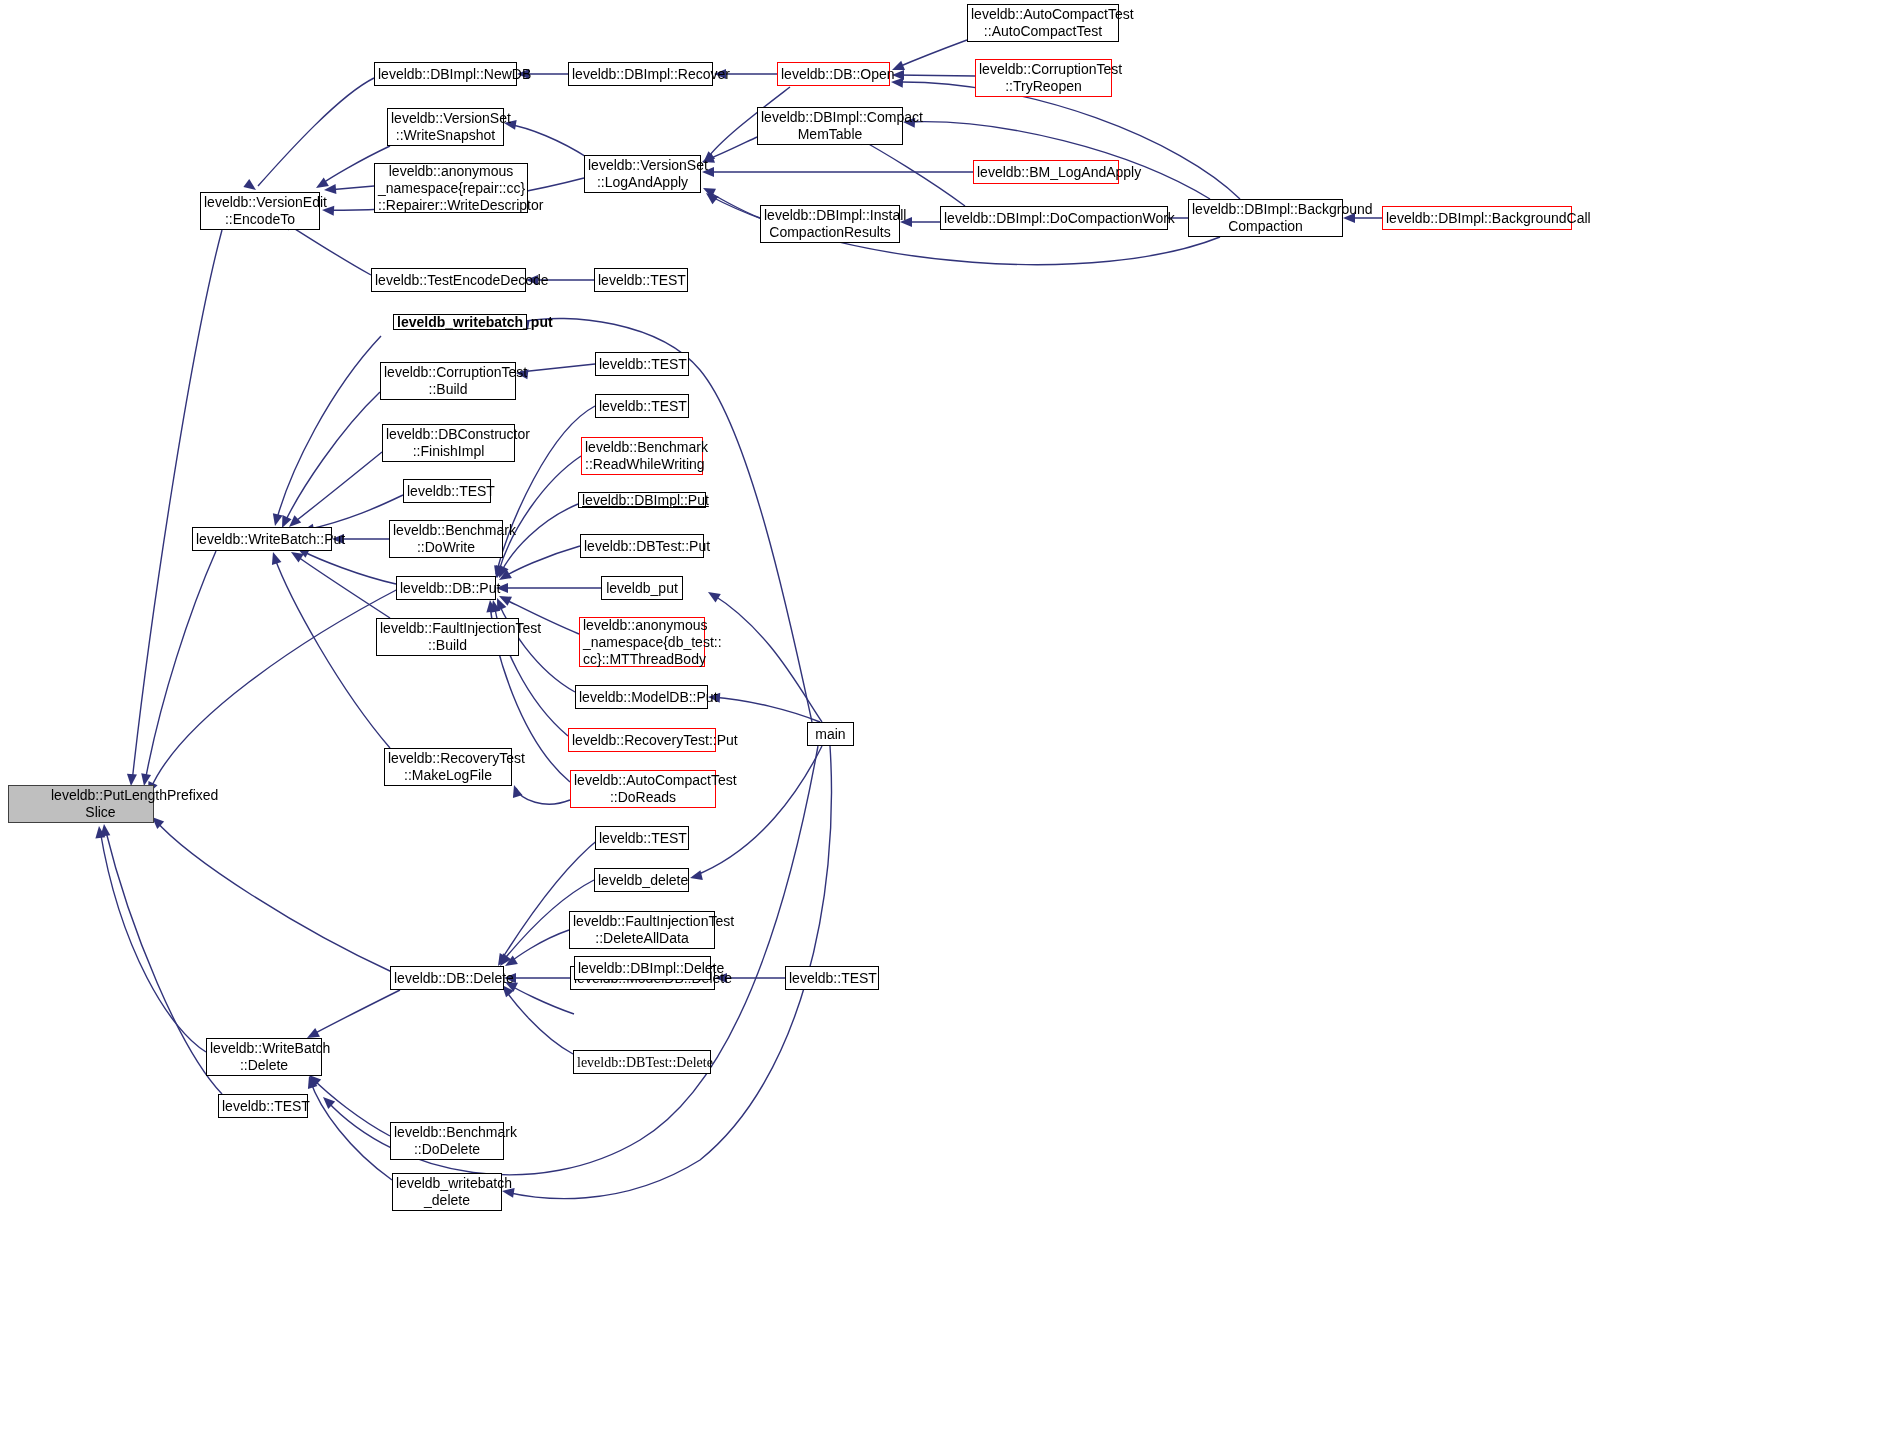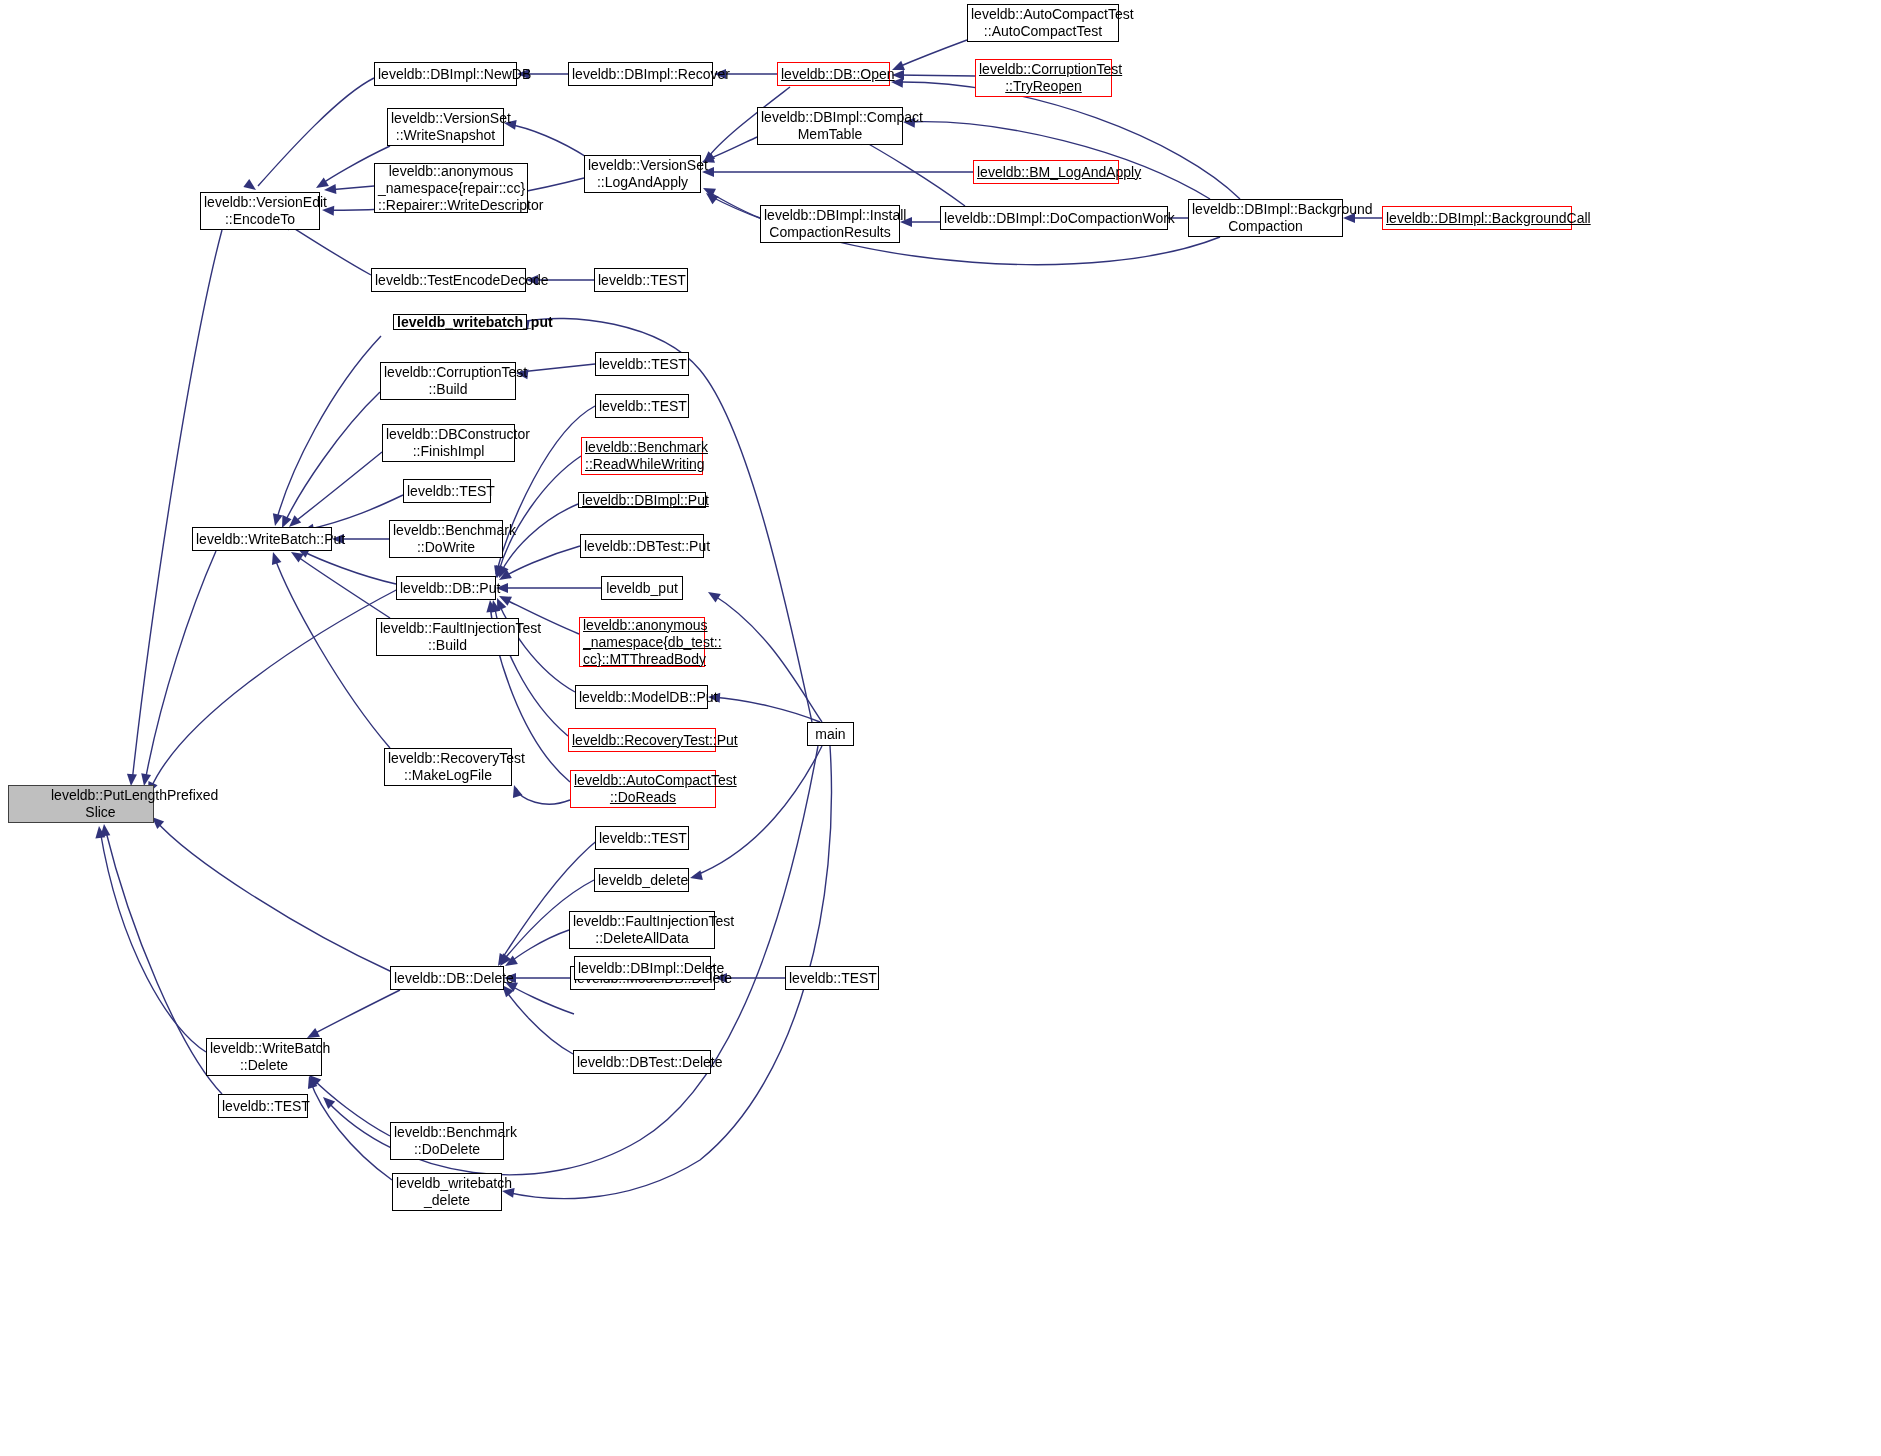--- a/index.html
+++ b/index.html
@@ -36,21 +36,20 @@
     color: #000000;
     font-size: 14px;
     line-height: 17px;
     letter-spacing: 0px;
     white-space: pre-line;
     z-index: 5;
     padding: 0 3px;
   }
   .node.red {
     border-color: #ff0000;
-    text-decoration: underline;
   }
   .node.root {
     background: #bfbfbf;
     border-color: #404040;
   }
   .node .lbl {
     display: block;
     width: 100%;
   }
 </style>
@@ -245,21 +244,21 @@
     <div class="node red" style="left: 570px; top: 770px; width: 146px; height: 38px;"><span class="lbl">leveldb::AutoCompactTest
 ::DoReads</span></div>
     <div class="node" style="left: 595px; top: 826px; width: 94px; height: 24px;"><span class="lbl">leveldb::TEST</span></div>
     <div class="node" style="left: 594px; top: 868px; width: 95px; height: 24px;"><span class="lbl">leveldb_delete</span></div>
     <div class="node" style="left: 569px; top: 911px; width: 146px; height: 38px;"><span class="lbl">leveldb::FaultInjectionTest
 ::DeleteAllData</span></div>
     <div class="node" style="left: 390px; top: 966px; width: 114px; height: 24px;"><span class="lbl">leveldb::DB::Delete</span></div>
     <div class="node" style="left: 570px; top: 966px; width: 145px; height: 24px;"><span class="lbl">leveldb::ModelDB::Delete</span></div>
     <div class="node" style="left: 785px; top: 966px; width: 94px; height: 24px;"><span class="lbl">leveldb::TEST</span></div>
     <div class="node" style="left: 574px; top: 956px; width: 137px; height: 24px;"><span class="lbl">leveldb::DBImpl::Delete</span></div>
-    <div class="node" style="left: 573px; top: 1050px; width: 138px; height: 24px;"><span class="lbl">leveldb::DBTest::Delete</span></div>
+    <div class="node" style="left: 573px; top: 1050px; width: 138px; height: 24px; font-family: Liberation Serif, serif;"><span class="lbl">leveldb::DBTest::Delete</span></div>
     <div class="node" style="left: 206px; top: 1038px; width: 116px; height: 38px;"><span class="lbl">leveldb::WriteBatch
 ::Delete</span></div>
     <div class="node" style="left: 218px; top: 1094px; width: 90px; height: 24px;"><span class="lbl">leveldb::TEST</span></div>
     <div class="node" style="left: 390px; top: 1122px; width: 114px; height: 38px;"><span class="lbl">leveldb::Benchmark
 ::DoDelete</span></div>
     <div class="node" style="left: 392px; top: 1173px; width: 110px; height: 38px;"><span class="lbl">leveldb_writebatch
 _delete</span></div>
   </div>
 
 </body></html>

